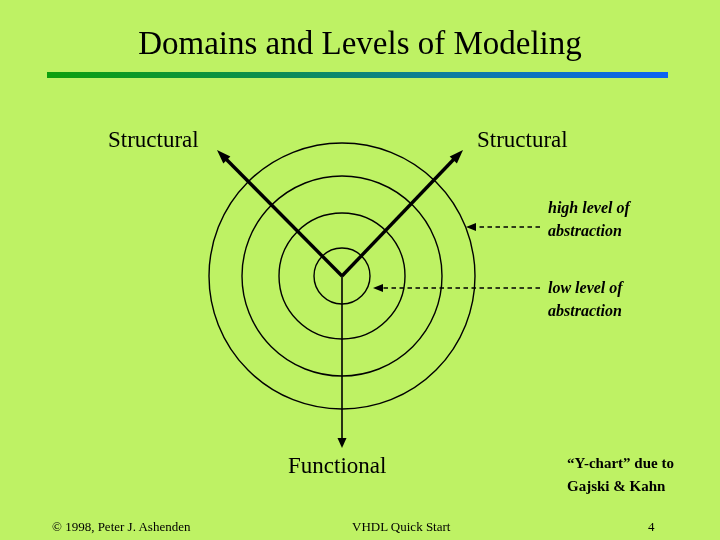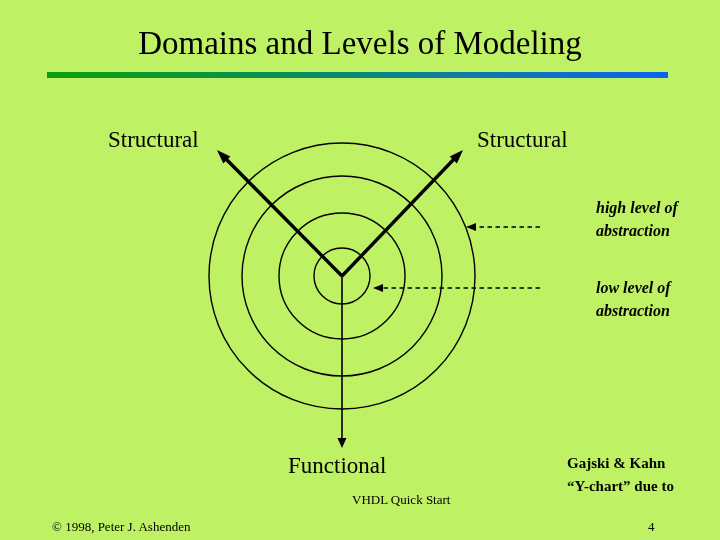--- a/index.html
+++ b/index.html
@@ -34,21 +34,20 @@
     font-size: 23px;
     line-height: 24px;
     white-space: nowrap;
   }
   .annotation {
     font-size: 16px;
     font-weight: bold;
     font-style: italic;
     line-height: 23px;
     white-space: nowrap;
-    margin-left: 48px;
   }
   .credit {
     font-size: 15px;
     font-weight: bold;
     line-height: 23px;
     white-space: nowrap;
   }
   .footer-text {
     font-size: 13px;
     line-height: 15px;
@@ -103,23 +102,23 @@
     <div>high level of</div>
     <div>abstraction</div>
   </div>
 
   <div class="abs annotation" style="left:548px; top:276px;">
     <div>low level of</div>
     <div>abstraction</div>
   </div>
 
   <div class="abs credit" style="left:567px; top:452px;">
+    <div>“Y-chart” due to</div>
     <div>Gajski &amp; Kahn</div>
-    <div>“Y-chart” due to</div>
   </div>
 
   <div class="abs footer-text" style="left:52px; top:519px;">© 1998, Peter J. Ashenden</div>
 
-  <div class="abs footer-text" style="left:352px; top:492px;">VHDL Quick Start</div>
+  <div class="abs footer-text" style="left:352px; top:519px;">VHDL Quick Start</div>
 
   <div class="abs footer-text" style="left:648px; top:519px;">4</div>
 
 </div>
 
 </body></html>

